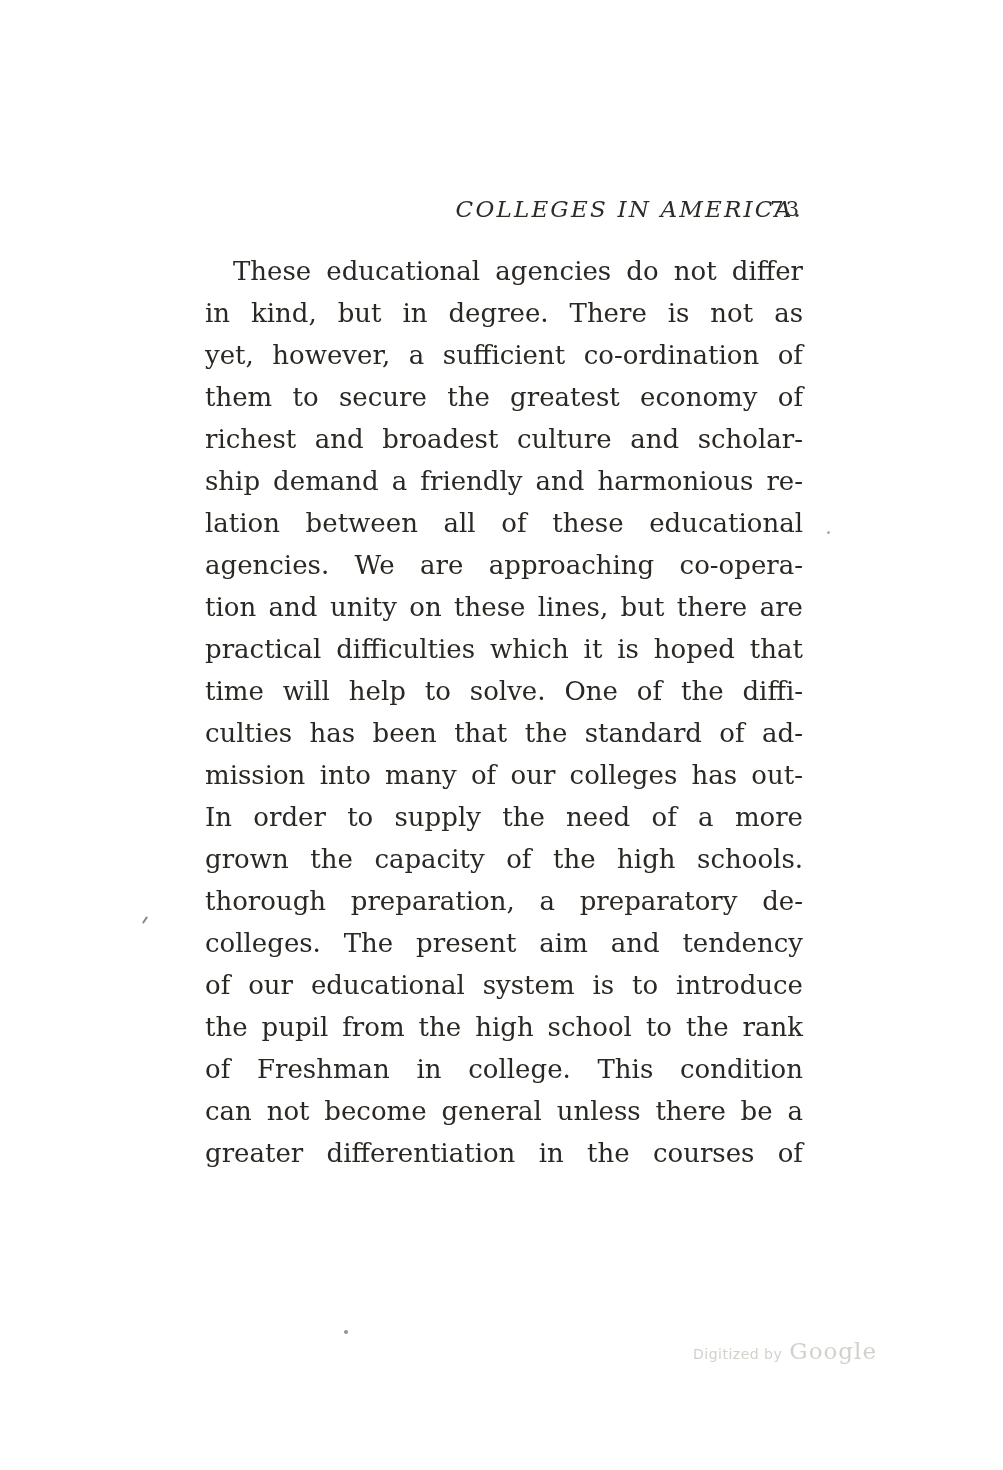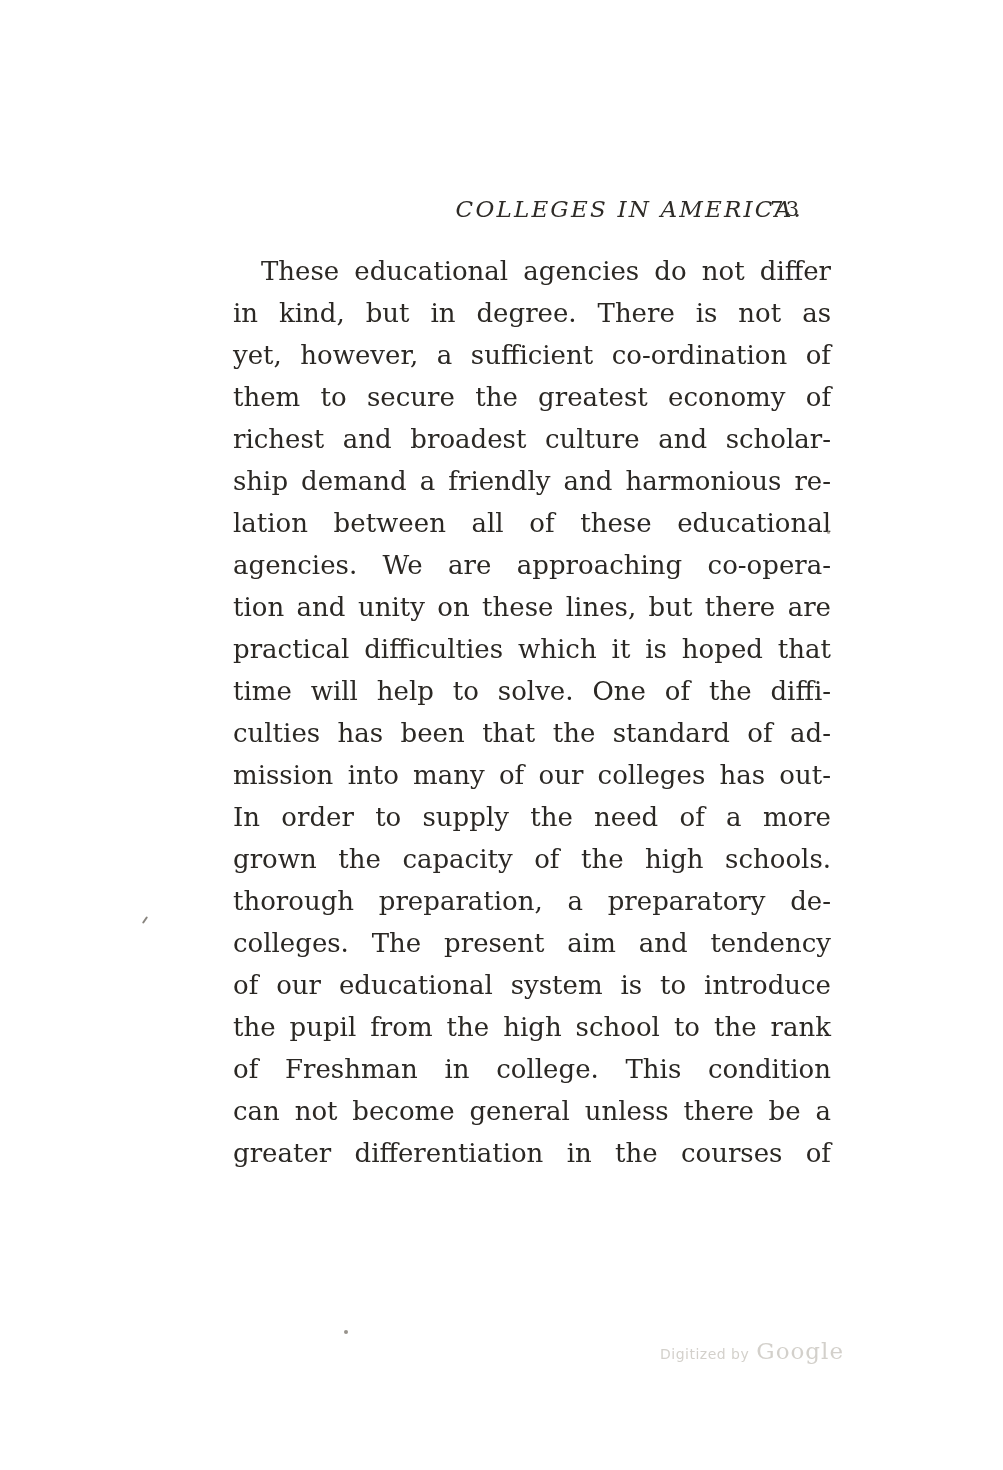--- a/index.html
+++ b/index.html
@@ -38,21 +38,20 @@
     top: 1px;
     font-size: 21px;
     letter-spacing: 2px;
     color: #2e2b27;
   }
   .body-text {
     position: absolute;
     top: 250px;
     left: 205px;
     width: 598px;
-    margin-left: 28px;
   }
   .line {
     font-size: 26px;
     line-height: 42px;
     height: 42px;
     text-align: justify;
     text-align-last: justify;
     -moz-text-align-last: justify;
     white-space: normal;
     color: #2b2824;
@@ -68,20 +67,21 @@
     align-items: baseline;
     gap: 7px;
     color: #cfccc6;
     opacity: 0.9;
     pointer-events: none;
   }
   .watermark .prefix {
     font-family: "DejaVu Sans", "Liberation Sans", sans-serif;
     font-size: 14px;
     letter-spacing: 0.5px;
+    margin-left: 33px;
   }
   .watermark .brand {
     font-family: "DejaVu Serif", serif;
     font-size: 23px;
     letter-spacing: 1px;
   }
   .artifact {
     position: absolute;
     pointer-events: none;
   }

